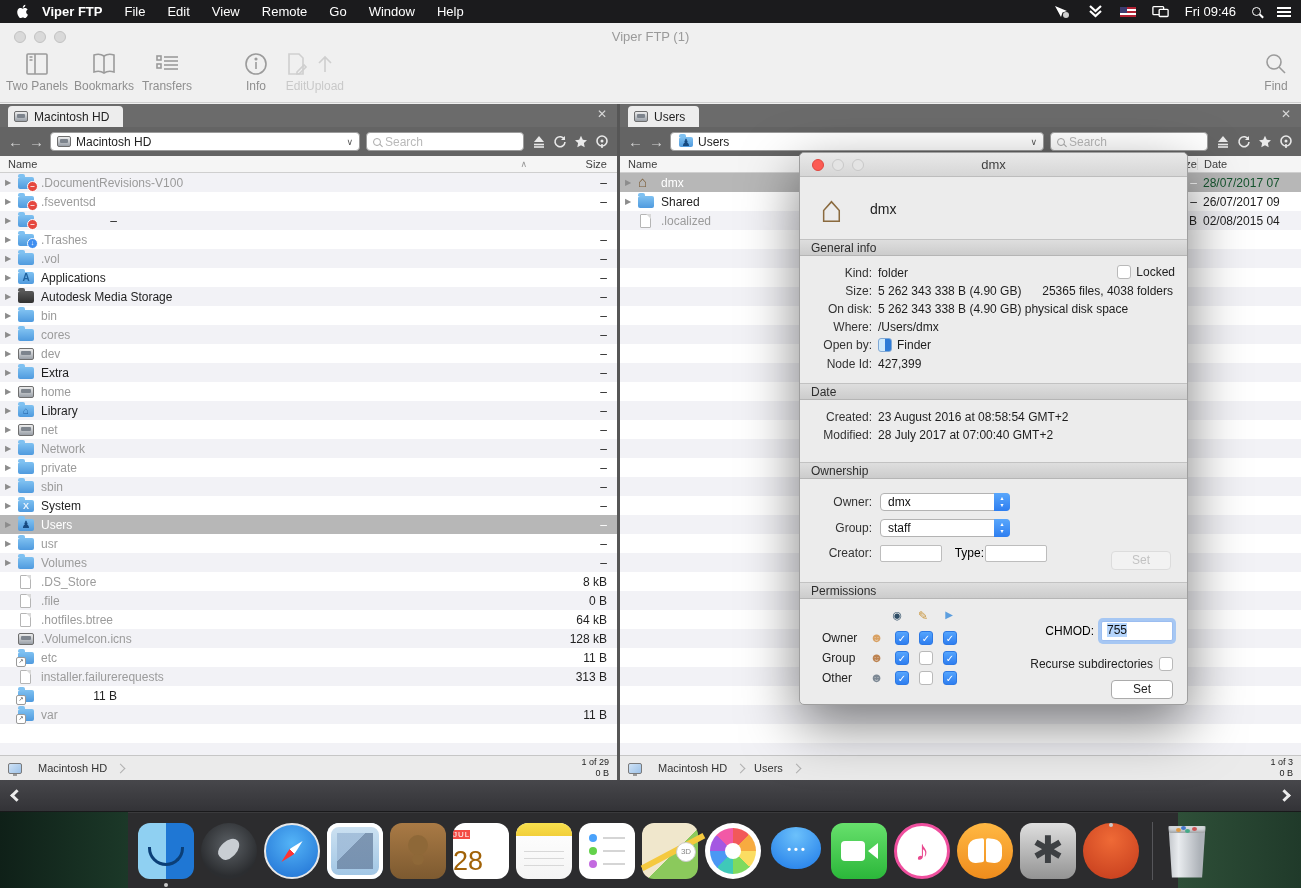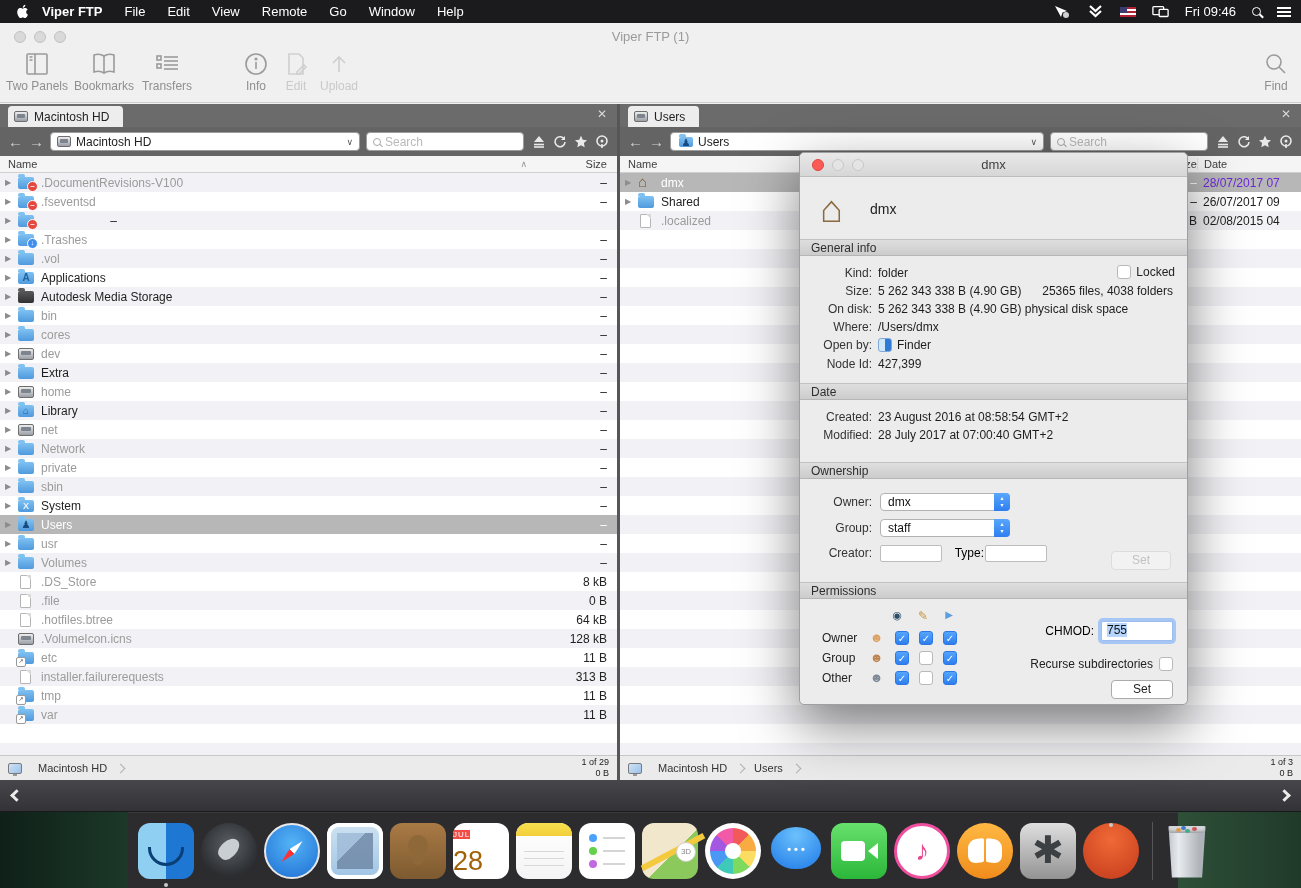--- a/index.html
+++ b/index.html
@@ -25,21 +25,21 @@
   
   .appwin { position:absolute; top:23px; left:0; width:1301px; height:757px; background:#f0f0f0; z-index:10; }
   .titlebar { position:relative; height:27px; }
   .tl { position:absolute; top:8px; width:12px; height:12px; border-radius:50%; background:#d9d9d9; border:1px solid #c2c2c2; }
   .tl1 { left:14px; } .tl2 { left:34px; } .tl3 { left:54px; }
   .win-title { text-align:center; line-height:27px; color:#9a9a9a; font-size:13px; }
   .toolbar { position:relative; height:53px; border-bottom:1px solid #cfcfcf; }
   .tbtn { position:absolute; top:2px; width:80px; text-align:center; color:#8f8f8f; font-size:12px; }
   .tbtn svg { display:block; margin:0 auto 3px auto; }
   .tbtn.disabled { color:#c9c9c9; }
-  .tb-twopanels{left:-3px;} .tb-bookmarks{left:64px;} .tb-transfers{left:127px;} .tb-info{left:216px;} .tb-edit{left:256px;} .tb-upload{left:299px;} .tb-find{left:1236px;}
+  .tb-twopanels{left:-3px;} .tb-bookmarks{left:64px;} .tb-transfers{left:127px;} .tb-info{left:216px;} .tb-edit{left:256px;} .tb-upload{left:285px;} .tb-find{left:1236px;}
 
   
   .panes { position:absolute; top:81px; left:0; right:0; bottom:0; display:flex; }
   .pane { display:flex; flex-direction:column; overflow:hidden; }
   .pane.left { width:617px; }
   .pane-div { width:3px; background:#565656; }
   .pane.right { flex:1; }
 
   .tabstrip { height:23px; background:#6b6b6b; display:flex; align-items:flex-end; position:relative; }
   .tab { margin-left:8px; height:21px; background:#ededed; border-radius:4px 4px 0 0; display:flex; align-items:center; padding:0 14px 0 6px; font-size:12px; color:#222; gap:6px; }
@@ -72,21 +72,21 @@
   .tri { width:13px; margin-left:5px; color:#8c8c8c; font-size:8px; flex:none; }
   .tri.hide { visibility:hidden; }
   .fname { flex:1; color:#9b9b9b; white-space:nowrap; overflow:hidden; }
   .fname.dark { color:#1e1e1e; }
   .frow.sel .fname { color:#fff; }
   .pane.left .fsize { width:86px; text-align:right; padding-right:10px; color:#222; flex:none; }
   .pane.right .fsize { width:16px; text-align:right; color:#222; flex:none; overflow:hidden; }
   .fsize.dim { color:#999; }
   .frow.sel .fsize { color:#fff; }
   .fdate { width:104px; padding-left:6px; color:#1e1e1e; flex:none; white-space:nowrap; overflow:hidden; }
-  .frow.sel .fdate { color:#6d28d9; }
+  .frow.sel .fdate { color:#14532d; }
 
   
   .fic { position:relative; width:16px; height:12px; margin-right:7px; flex:none; }
   .ic-folder,.ic-folder-minus,.ic-folder-down,.ic-folder-a,.ic-folder-bank,.ic-folder-x,.ic-folder-user,.ic-folder-alias { background:linear-gradient(180deg,#7fc1f1,#4f9ade); border-radius:2px; }
   .ic-folder::before,.ic-folder-minus::before,.ic-folder-down::before,.ic-folder-a::before,.ic-folder-bank::before,.ic-folder-x::before,.ic-folder-user::before,.ic-folder-alias::before,.ic-folder-dark::before { content:""; position:absolute; top:-3px; left:0; width:7px; height:3px; background:#7fc1f1; border-radius:2px 2px 0 0; }
   .ic-folder-minus::after { content:"–"; position:absolute; right:-4px; bottom:-3px; width:9px; height:9px; background:#e5483f; border:1px solid #fff; border-radius:50%; color:#fff; font-size:8px; line-height:7px; text-align:center; font-weight:bold; }
   .ic-folder-down::after { content:"↓"; position:absolute; right:-4px; bottom:-3px; width:9px; height:9px; background:#3f8ef0; border:1px solid #fff; border-radius:50%; color:#fff; font-size:7px; line-height:8px; text-align:center; }
   .ic-folder-alias::after { content:"↗"; position:absolute; left:-2px; bottom:-3px; width:8px; height:8px; background:#fff; border:1px solid #9a9a9a; border-radius:2px; color:#333; font-size:6px; line-height:7px; text-align:center; }
   .ic-folder-a::after { content:"A"; position:absolute; inset:0; color:#20639f; font-size:10px; font-weight:bold; text-align:center; line-height:12px; }
   .ic-folder-bank::after { content:"⌂"; position:absolute; inset:0; color:#1d5c9e; font-size:10px; text-align:center; line-height:12px; font-weight:bold; }
@@ -547,21 +547,20 @@
             </div>
             <div class="frow">
               <span class="tri hide">▶</span>
               <span class="fic ic-file"></span>
               <span class="fname dim">installer.failurerequests</span>
               <span class="fsize">313 B</span>
             </div>
             <div class="frow">
               <span class="tri hide">▶</span>
               <span class="fic ic-folder-alias"></span>
-              <span class="fname dim">tmp</span>
               <span class="fsize">11 B</span>
             </div>
             <div class="frow">
               <span class="tri hide">▶</span>
               <span class="fic ic-folder-alias"></span>
               <span class="fname dim">var</span>
               <span class="fsize">11 B</span>
             </div>
           </div>
         <div class="statusbar">

